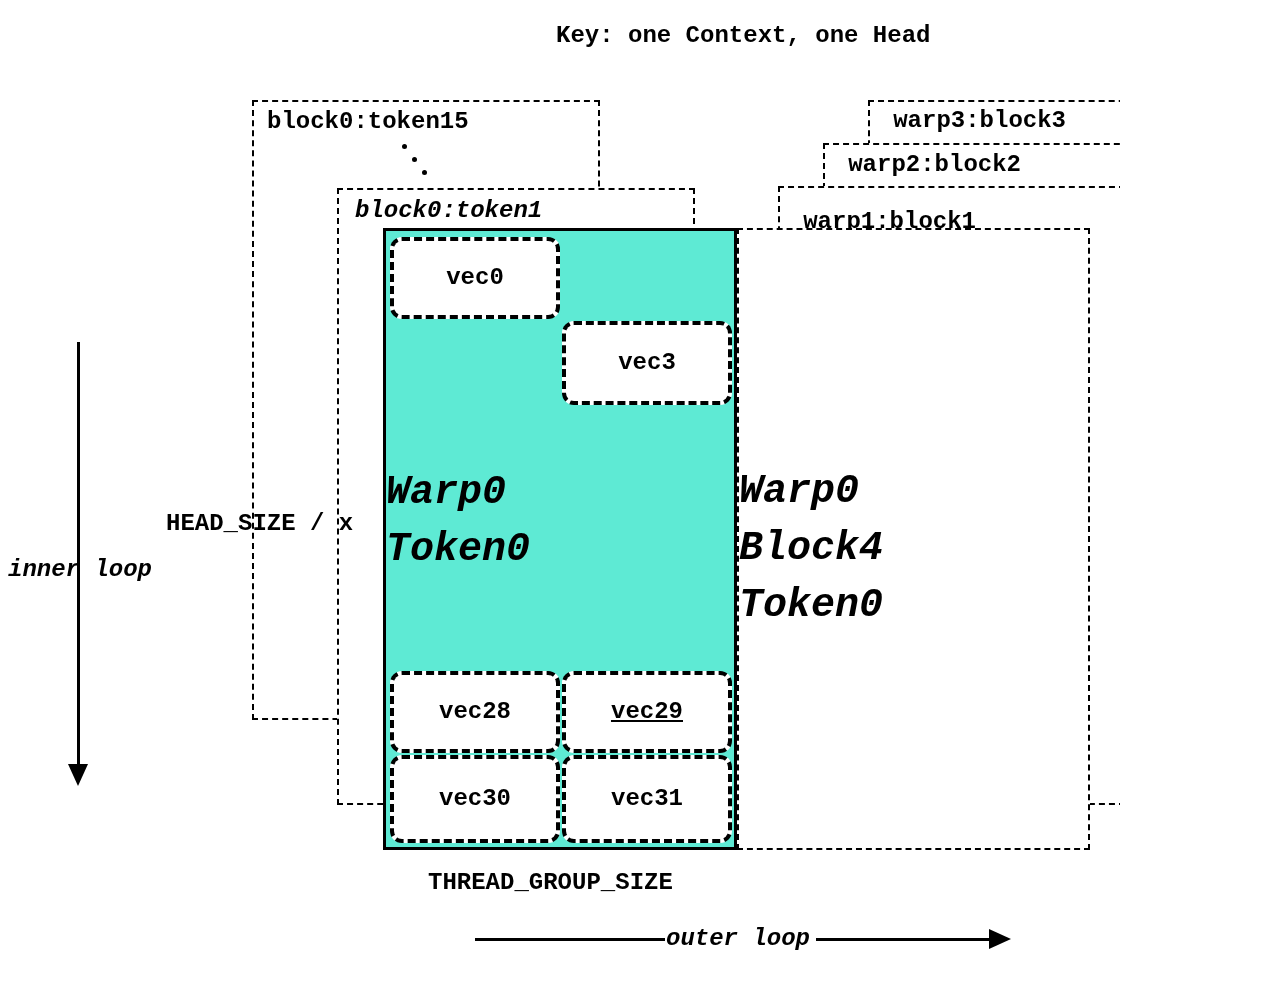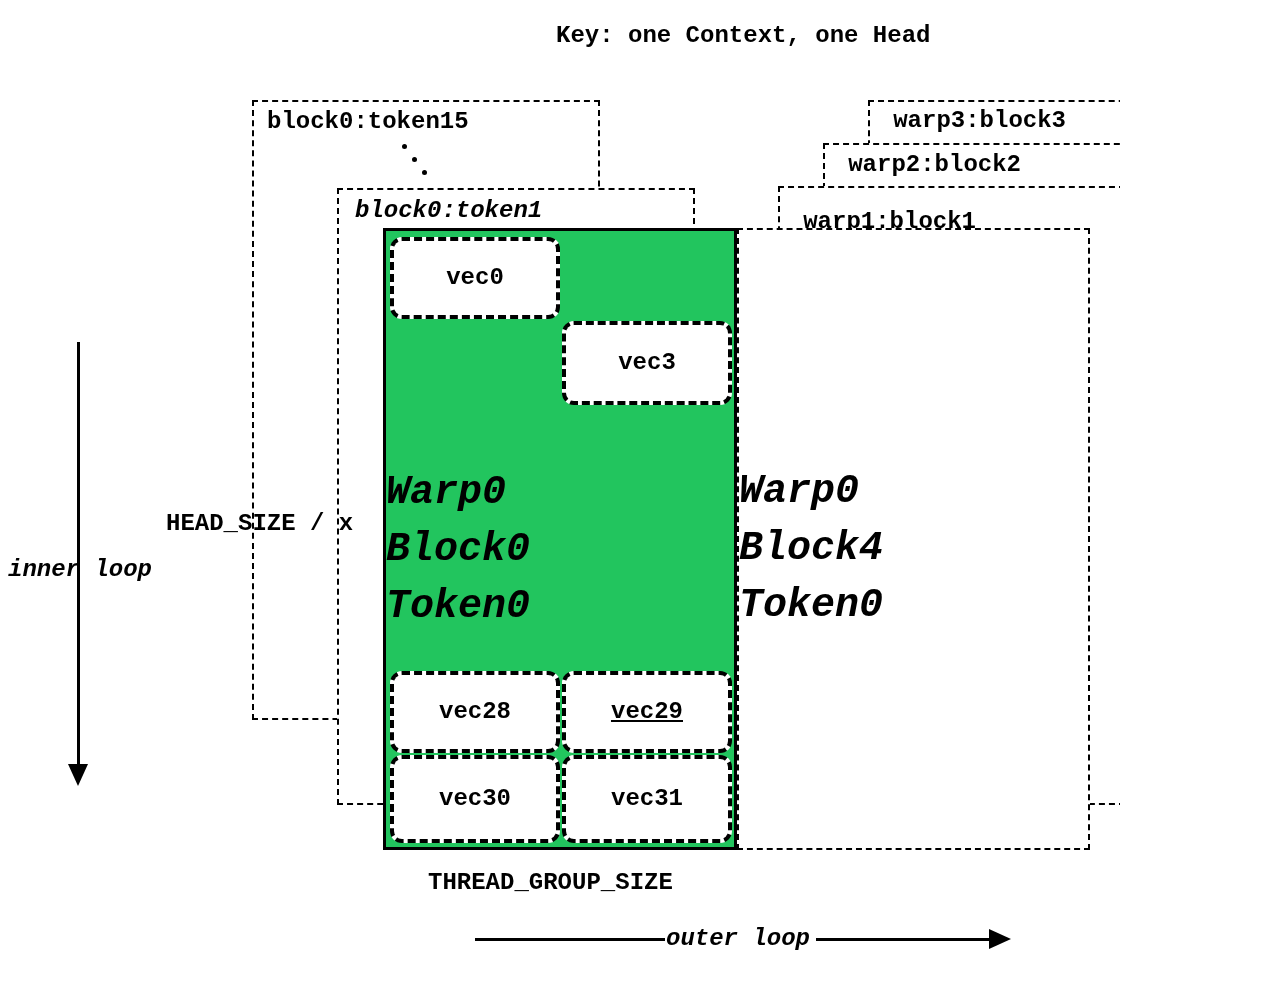--- a/index.html
+++ b/index.html
@@ -21,21 +21,21 @@
   
   .box-thin {
     position: absolute;
     border: 2px dashed #000000;
     background: #ffffff;
   }
   
   .main-solid {
     position: absolute;
     border: 3px solid #000000;
-    background: #22c55e;
+    background: #5eead4;
   }
   .main-dashed {
     position: absolute;
     border: 2px dashed #000000;
     background: #ffffff;
   }
 
   
   .vec {
     position: absolute;
@@ -134,21 +134,20 @@
 
     <div class="vec" style="left:4px; top:6px; width:170px; height:82px;">
       <span class="label" style="position:static;">vec0</span>
     </div>
     <div class="vec" style="left:176px; top:90px; width:170px; height:84px;">
       <span class="label" style="position:static;">vec3</span>
     </div>
 
     <div class="bigtext">
       <div class="bigline">Warp0</div>
-      <div class="bigline">Block0</div>
       <div class="bigline">Token0</div>
     </div>
 
     <div class="vec" style="left:4px; top:440px; width:170px; height:82px;">
       <span class="label" style="position:static;">vec28</span>
     </div>
     <div class="vec" style="left:176px; top:440px; width:170px; height:82px;text-decoration:underline;">
       <span class="label" style="position:static;">vec29</span>
     </div>
     <div class="vec" style="left:4px; top:524px; width:170px; height:88px;">

